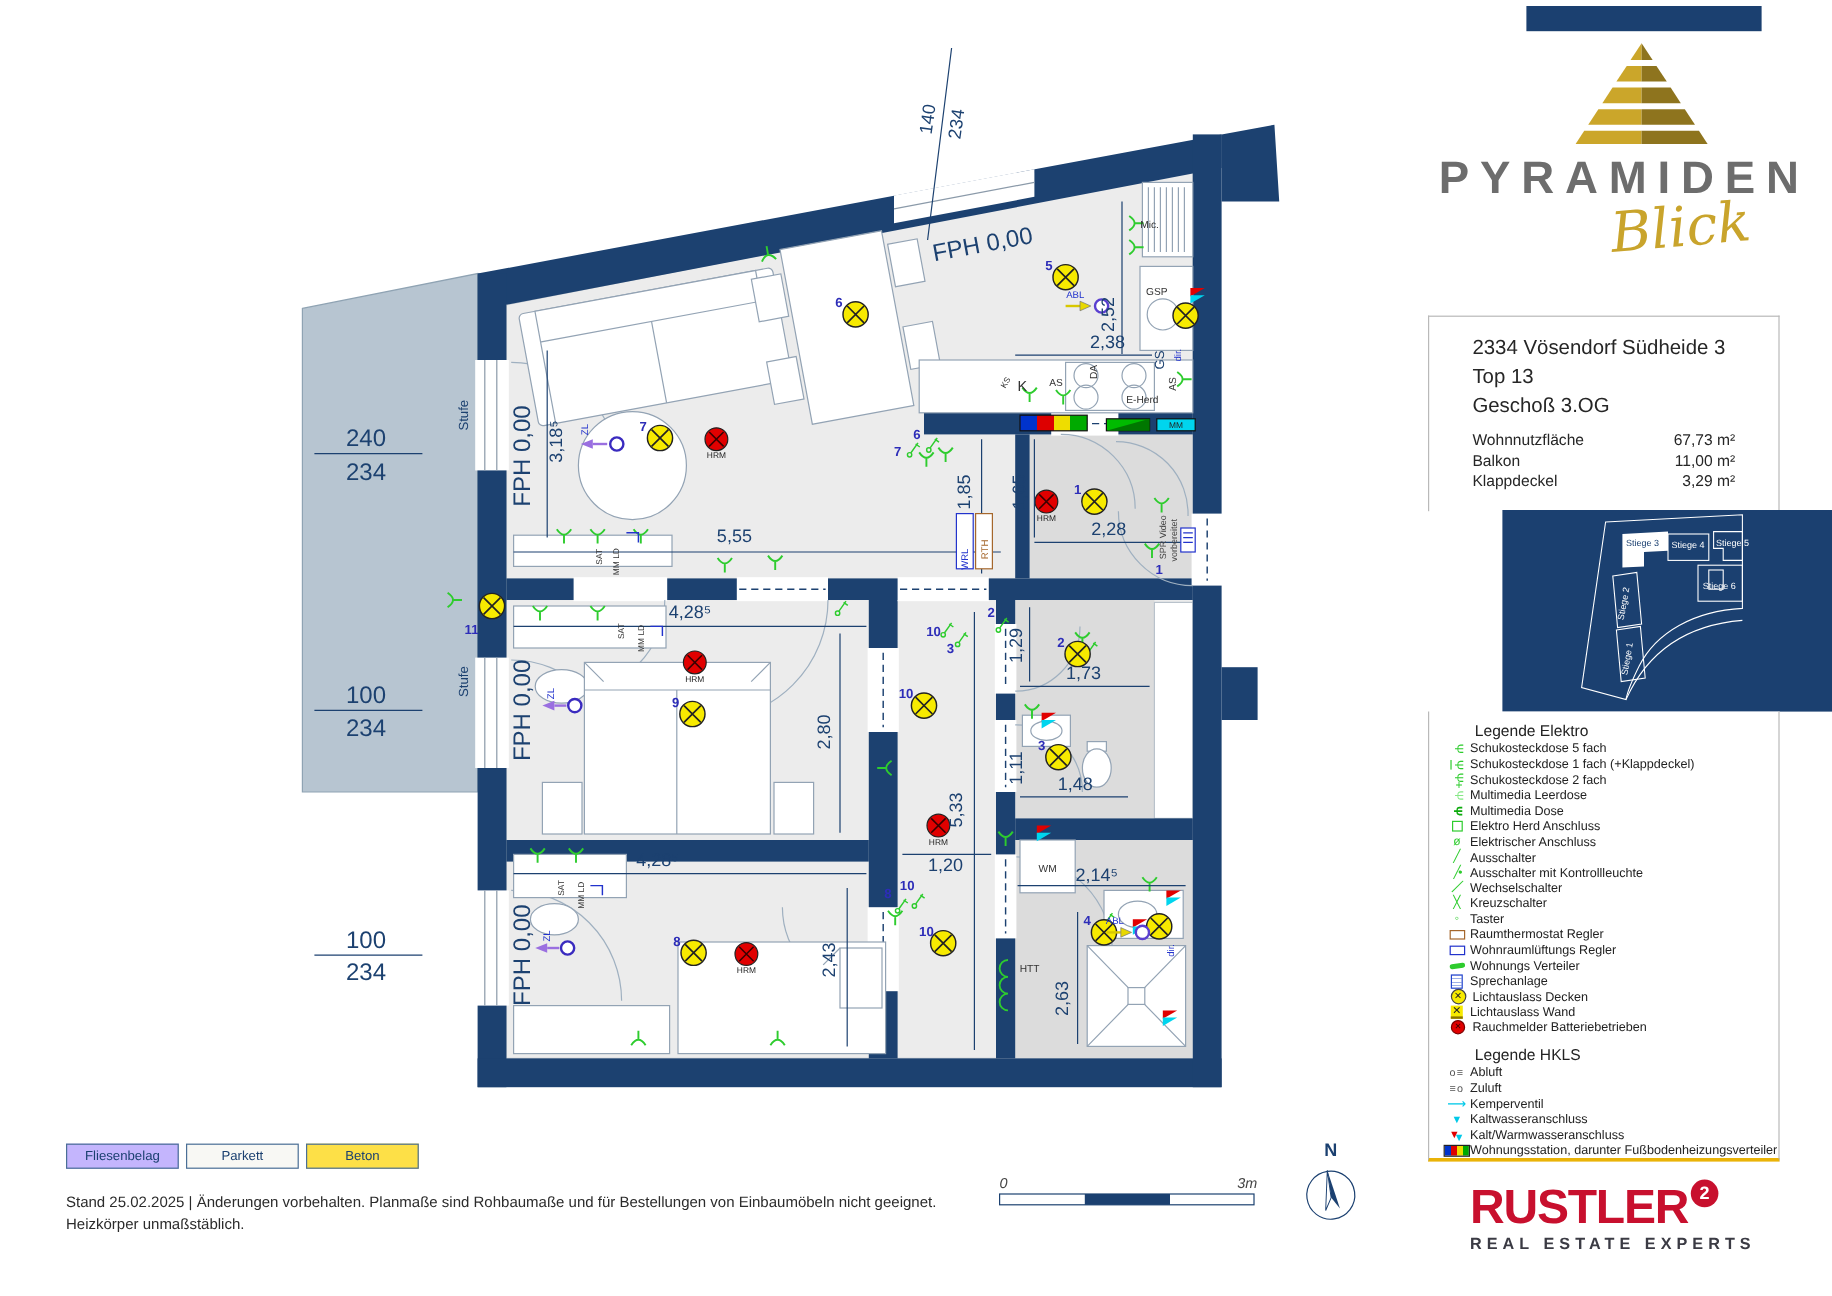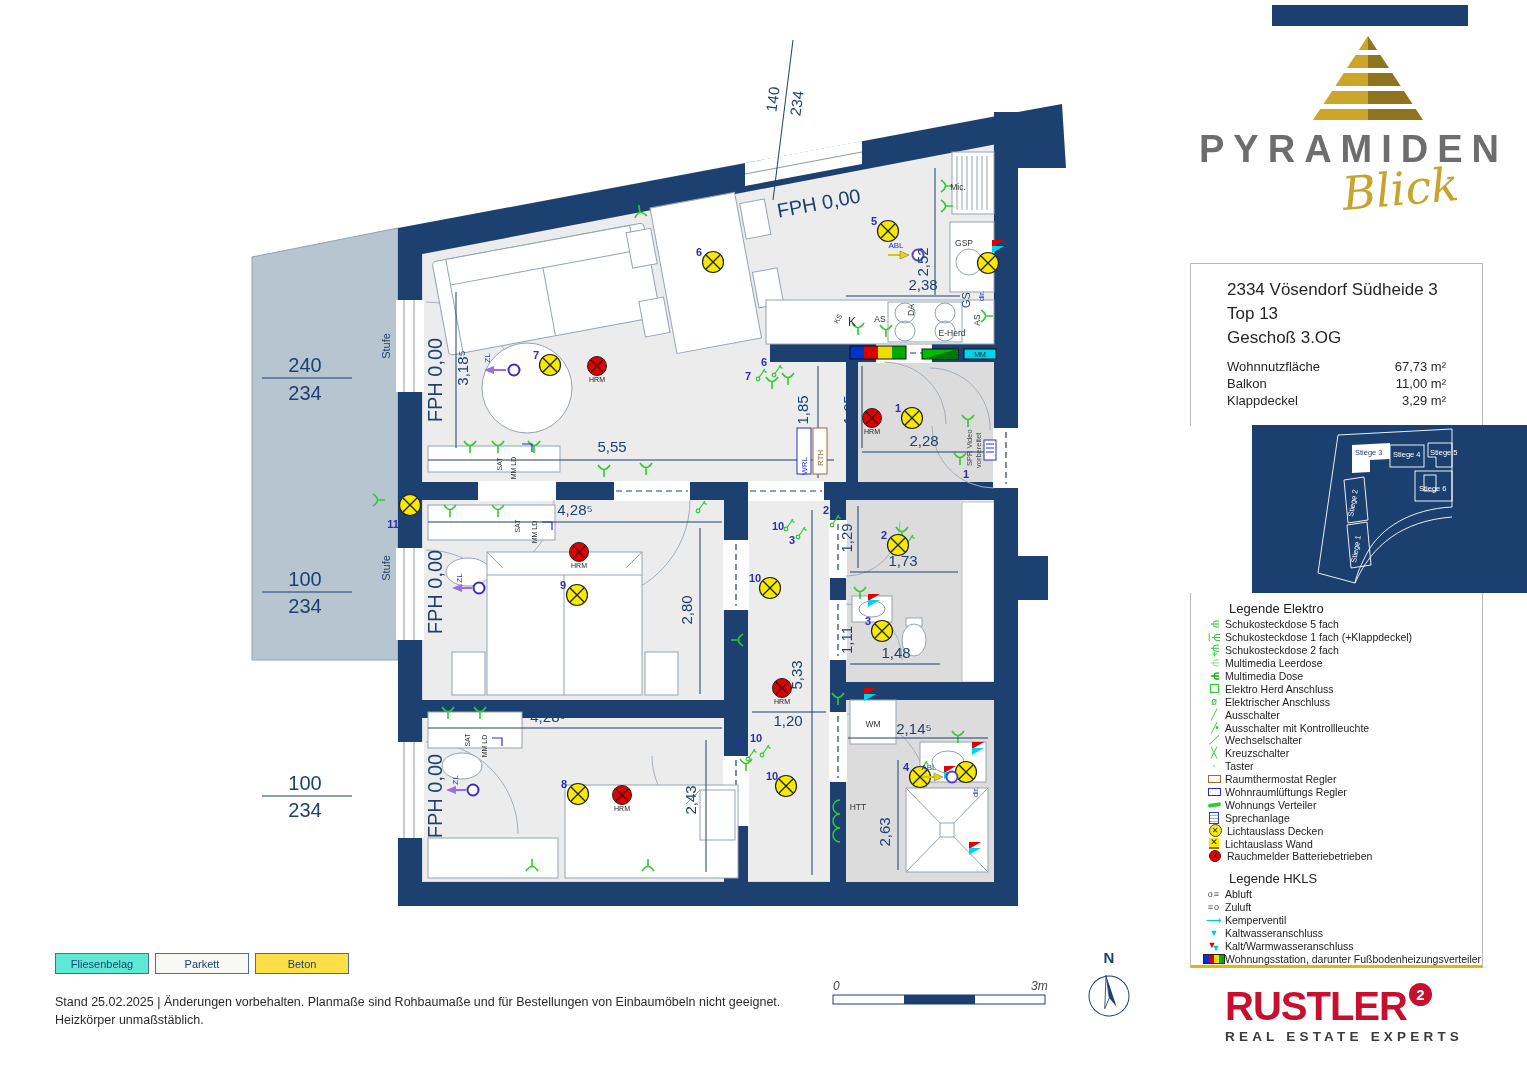--- a/index.html
+++ b/index.html
@@ -53,21 +53,21 @@
   .ic-kalt::before{content:"▼";color:#00c9e8;font-size:9px}
   .ic-kw::before{content:"▼";color:#e10000;font-size:9px}
   .ic-kw::after{content:"▼";color:#00c9e8;font-size:9px;margin-left:-5px;position:relative;top:3px}
   .ic-wst::before{content:"";width:22px;height:8px;border:1px solid #222;display:block;
      background:linear-gradient(90deg,#0033cc 0 25%,#dd0000 25% 50%,#eedd00 50% 75%,#00aa00 75%)}
   .ic-wlb::before{content:"";width:16px;height:9px;border:1.5px solid #2233cc;background:#fff;display:block}
   
   #materials{left:55px;top:953px;display:flex;gap:6px}
   .mat{width:92px;height:19px;border:1px solid #4a6f96;display:flex;align-items:center;justify-content:center;
        font-size:11px;color:#1b4070}
-  .mat.m1{background:#5eead4}.mat.m2{background:#f8f8f4}.mat.m3{background:#fde047}
+  .mat.m1{background:#c4b5fd}.mat.m2{background:#f8f8f4}.mat.m3{background:#fde047}
   #footer{left:55px;top:993px;width:980px;font-size:12.5px;color:#2b2b2b;line-height:18px}
   #rustler{left:1225px;top:983px;width:260px}
   #rustler .rn{font-size:40px;font-weight:800;color:#c8102e;letter-spacing:-1px;line-height:40px}
   #rustler .sup{display:inline-block;width:23px;height:23px;border-radius:50%;background:#c8102e;color:#fff;
       font-size:15px;font-weight:bold;text-align:center;line-height:23px;vertical-align:20px;margin-left:2px}
   #rustler .tag{font-size:13.5px;font-weight:bold;color:#3b3b44;letter-spacing:4.2px;margin-top:3px}
   
   svg text{font-family:"Liberation Sans",sans-serif}
   .d{font-size:15px;fill:#1c4170;text-anchor:middle}
   .d2{font-size:11px;fill:#1c4170;text-anchor:middle}

